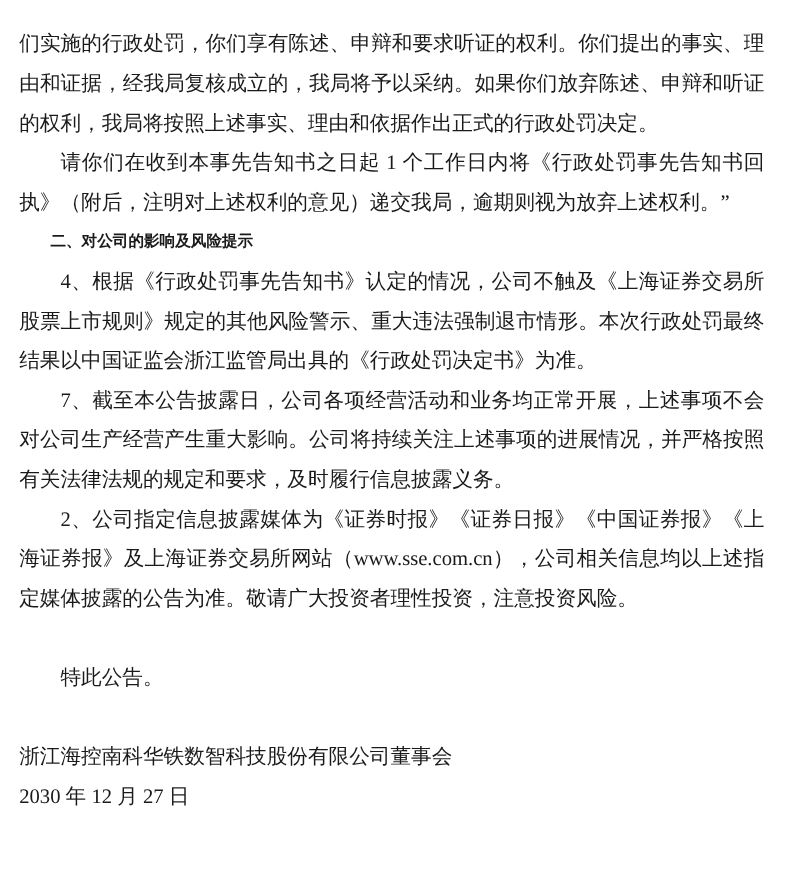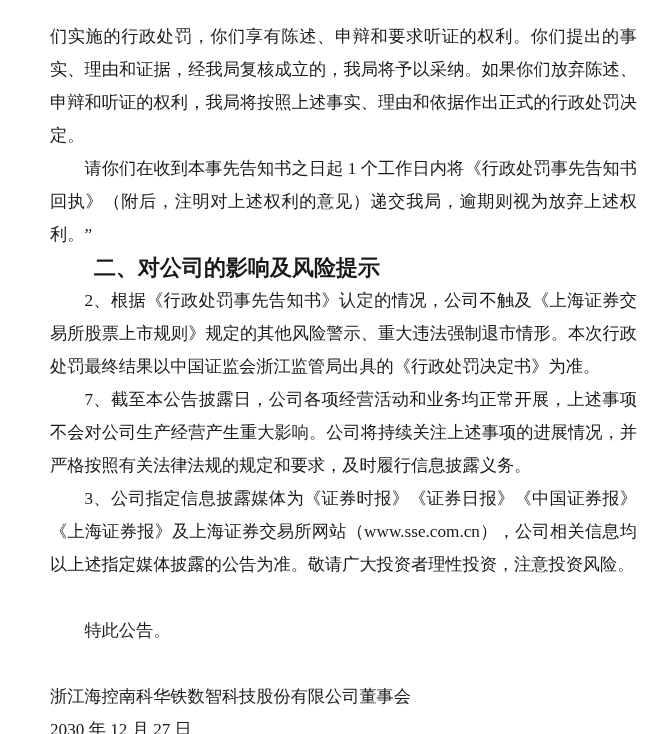--- a/index.html
+++ b/index.html
@@ -6,42 +6,42 @@
     margin: 0;
     padding: 0;
     background: #ffffff;
   }
   .page {
     position: relative;
     width: 666px;
     height: 734px;
     box-sizing: border-box;
     background: #ffffff;
-    padding: 20px 29px 0 50px;
+    padding: 20px 29px 0 16px;
     font-family: "Liberation Serif", "DejaVu Serif", serif;
     font-size: 17.2px;
     line-height: 33px;
     color: #1a1a1a;
     overflow: hidden;
   }
   .page p {
     margin: 0;
     text-align: justify;
     text-justify: inter-ideograph;
   }
   .indent {
     text-indent: 2em;
   }
   .heading {
     font-weight: bold;
     text-indent: 2em;
-    font-size: 22px;
+    font-size: 13px;
     line-height: 33px;
     margin: 11px 0 10px 0;
-    font-family: Liberation Serif, serif;
+    font-family: Liberation Mono, monospace;
     text-align: left;
   }
   .closing {
     margin-top: 33px !important;
     text-align: center;
   }
   .sig {
     margin-top: 33px !important;
   }
   .right {
@@ -52,25 +52,25 @@
 <body>
 
 <div class="page">
 
   <p class="body-text">们实施的行政处罚，你们享有陈述、申辩和要求听证的权利。你们提出的事实、理由和证据，经我局复核成立的，我局将予以采纳。如果你们放弃陈述、申辩和听证的权利，我局将按照上述事实、理由和依据作出正式的行政处罚决定。</p>
 
   <p class="body-text indent">请你们在收到本事先告知书之日起 1 个工作日内将《行政处罚事先告知书回执》（附后，注明对上述权利的意见）递交我局，逾期则视为放弃上述权利。”</p>
 
   <p class="heading">二、对公司的影响及风险提示</p>
 
-  <p class="body-text indent">2、根据《行政处罚事先告知书》认定的情况，公司不触及《上海证券交易所股票上市规则》规定的其他风险警示、重大违法强制退市情形。本次行政处罚最终结果以中国证监会浙江监管局出具的《行政处罚决定书》为准。</p>
+  <p class="body-text indent">4、根据《行政处罚事先告知书》认定的情况，公司不触及《上海证券交易所股票上市规则》规定的其他风险警示、重大违法强制退市情形。本次行政处罚最终结果以中国证监会浙江监管局出具的《行政处罚决定书》为准。</p>
 
   <p class="body-text indent">7、截至本公告披露日，公司各项经营活动和业务均正常开展，上述事项不会对公司生产经营产生重大影响。公司将持续关注上述事项的进展情况，并严格按照有关法律法规的规定和要求，及时履行信息披露义务。</p>
 
-  <p class="body-text indent">3、公司指定信息披露媒体为《证券时报》《证券日报》《中国证券报》《上海证券报》及上海证券交易所网站（www.sse.com.cn），公司相关信息均以上述指定媒体披露的公告为准。敬请广大投资者理性投资，注意投资风险。</p>
+  <p class="body-text indent">2、公司指定信息披露媒体为《证券时报》《证券日报》《中国证券报》《上海证券报》及上海证券交易所网站（www.sse.com.cn），公司相关信息均以上述指定媒体披露的公告为准。敬请广大投资者理性投资，注意投资风险。</p>
 
   <p class="body-text indent closing">特此公告。</p>
 
   <p class="body-text right sig">浙江海控南科华铁数智科技股份有限公司董事会</p>
 
   <p class="body-text right">2030 年 12 月 27 日</p>
 
 </div>
 
 </body></html>

